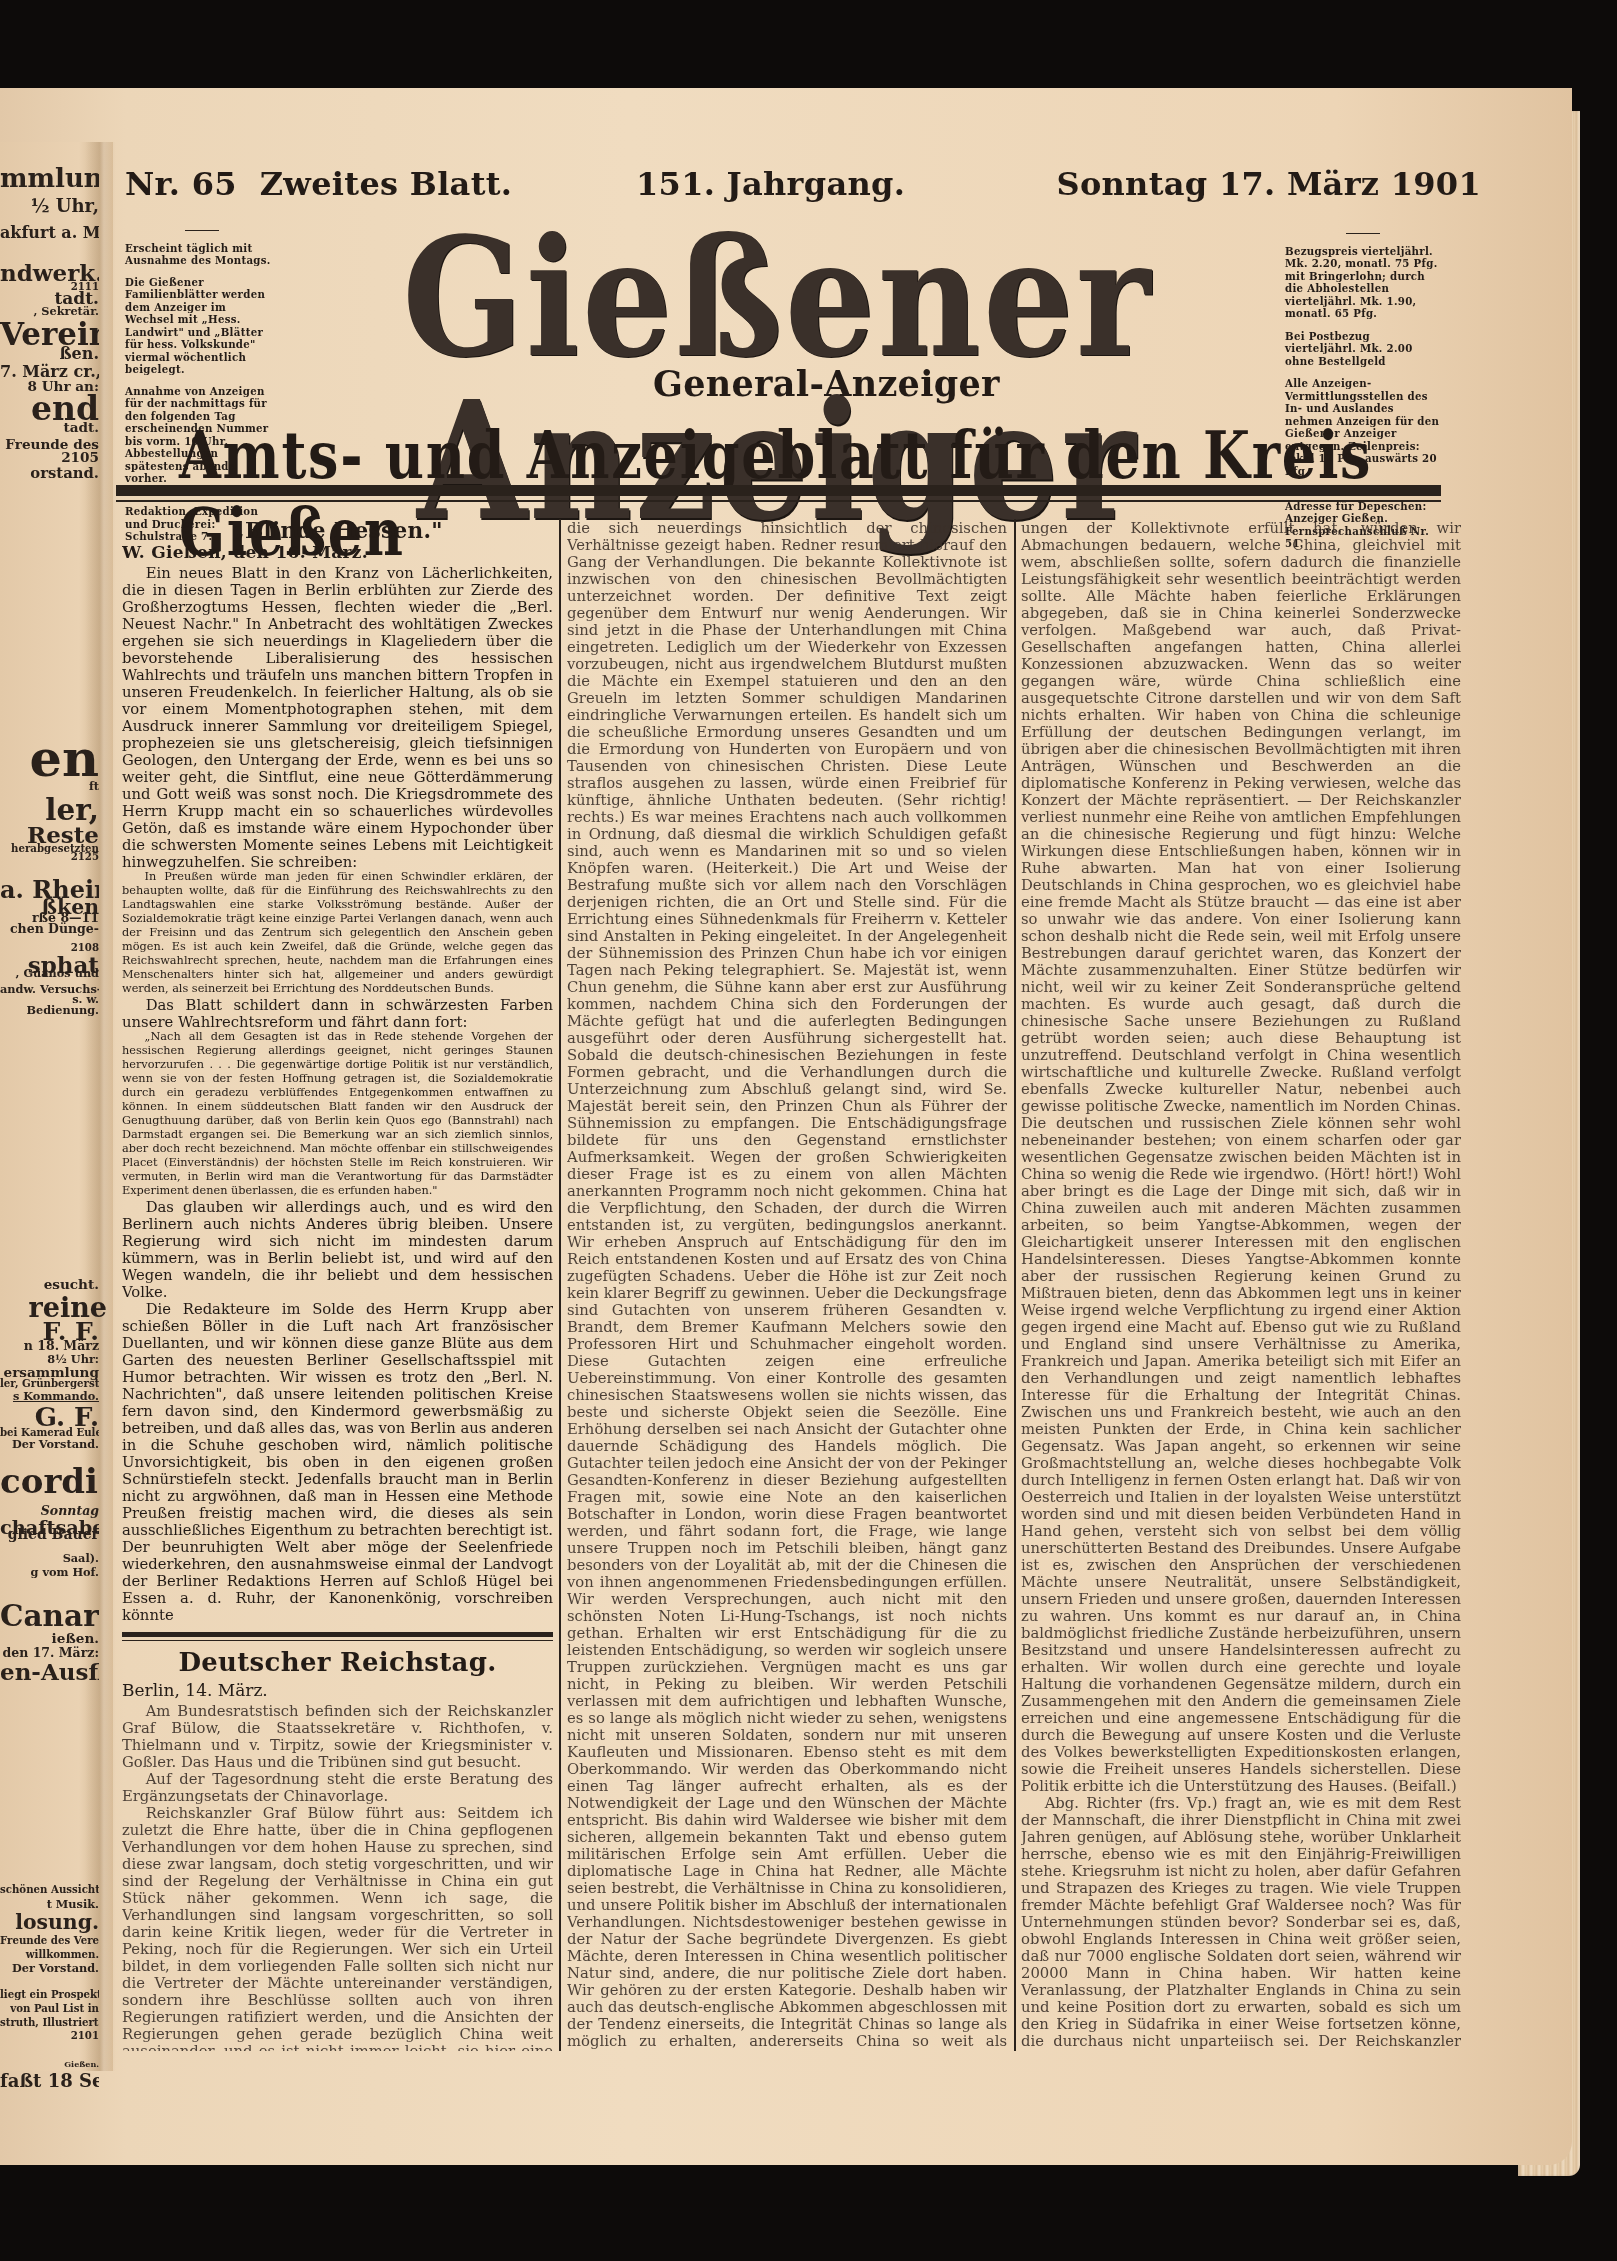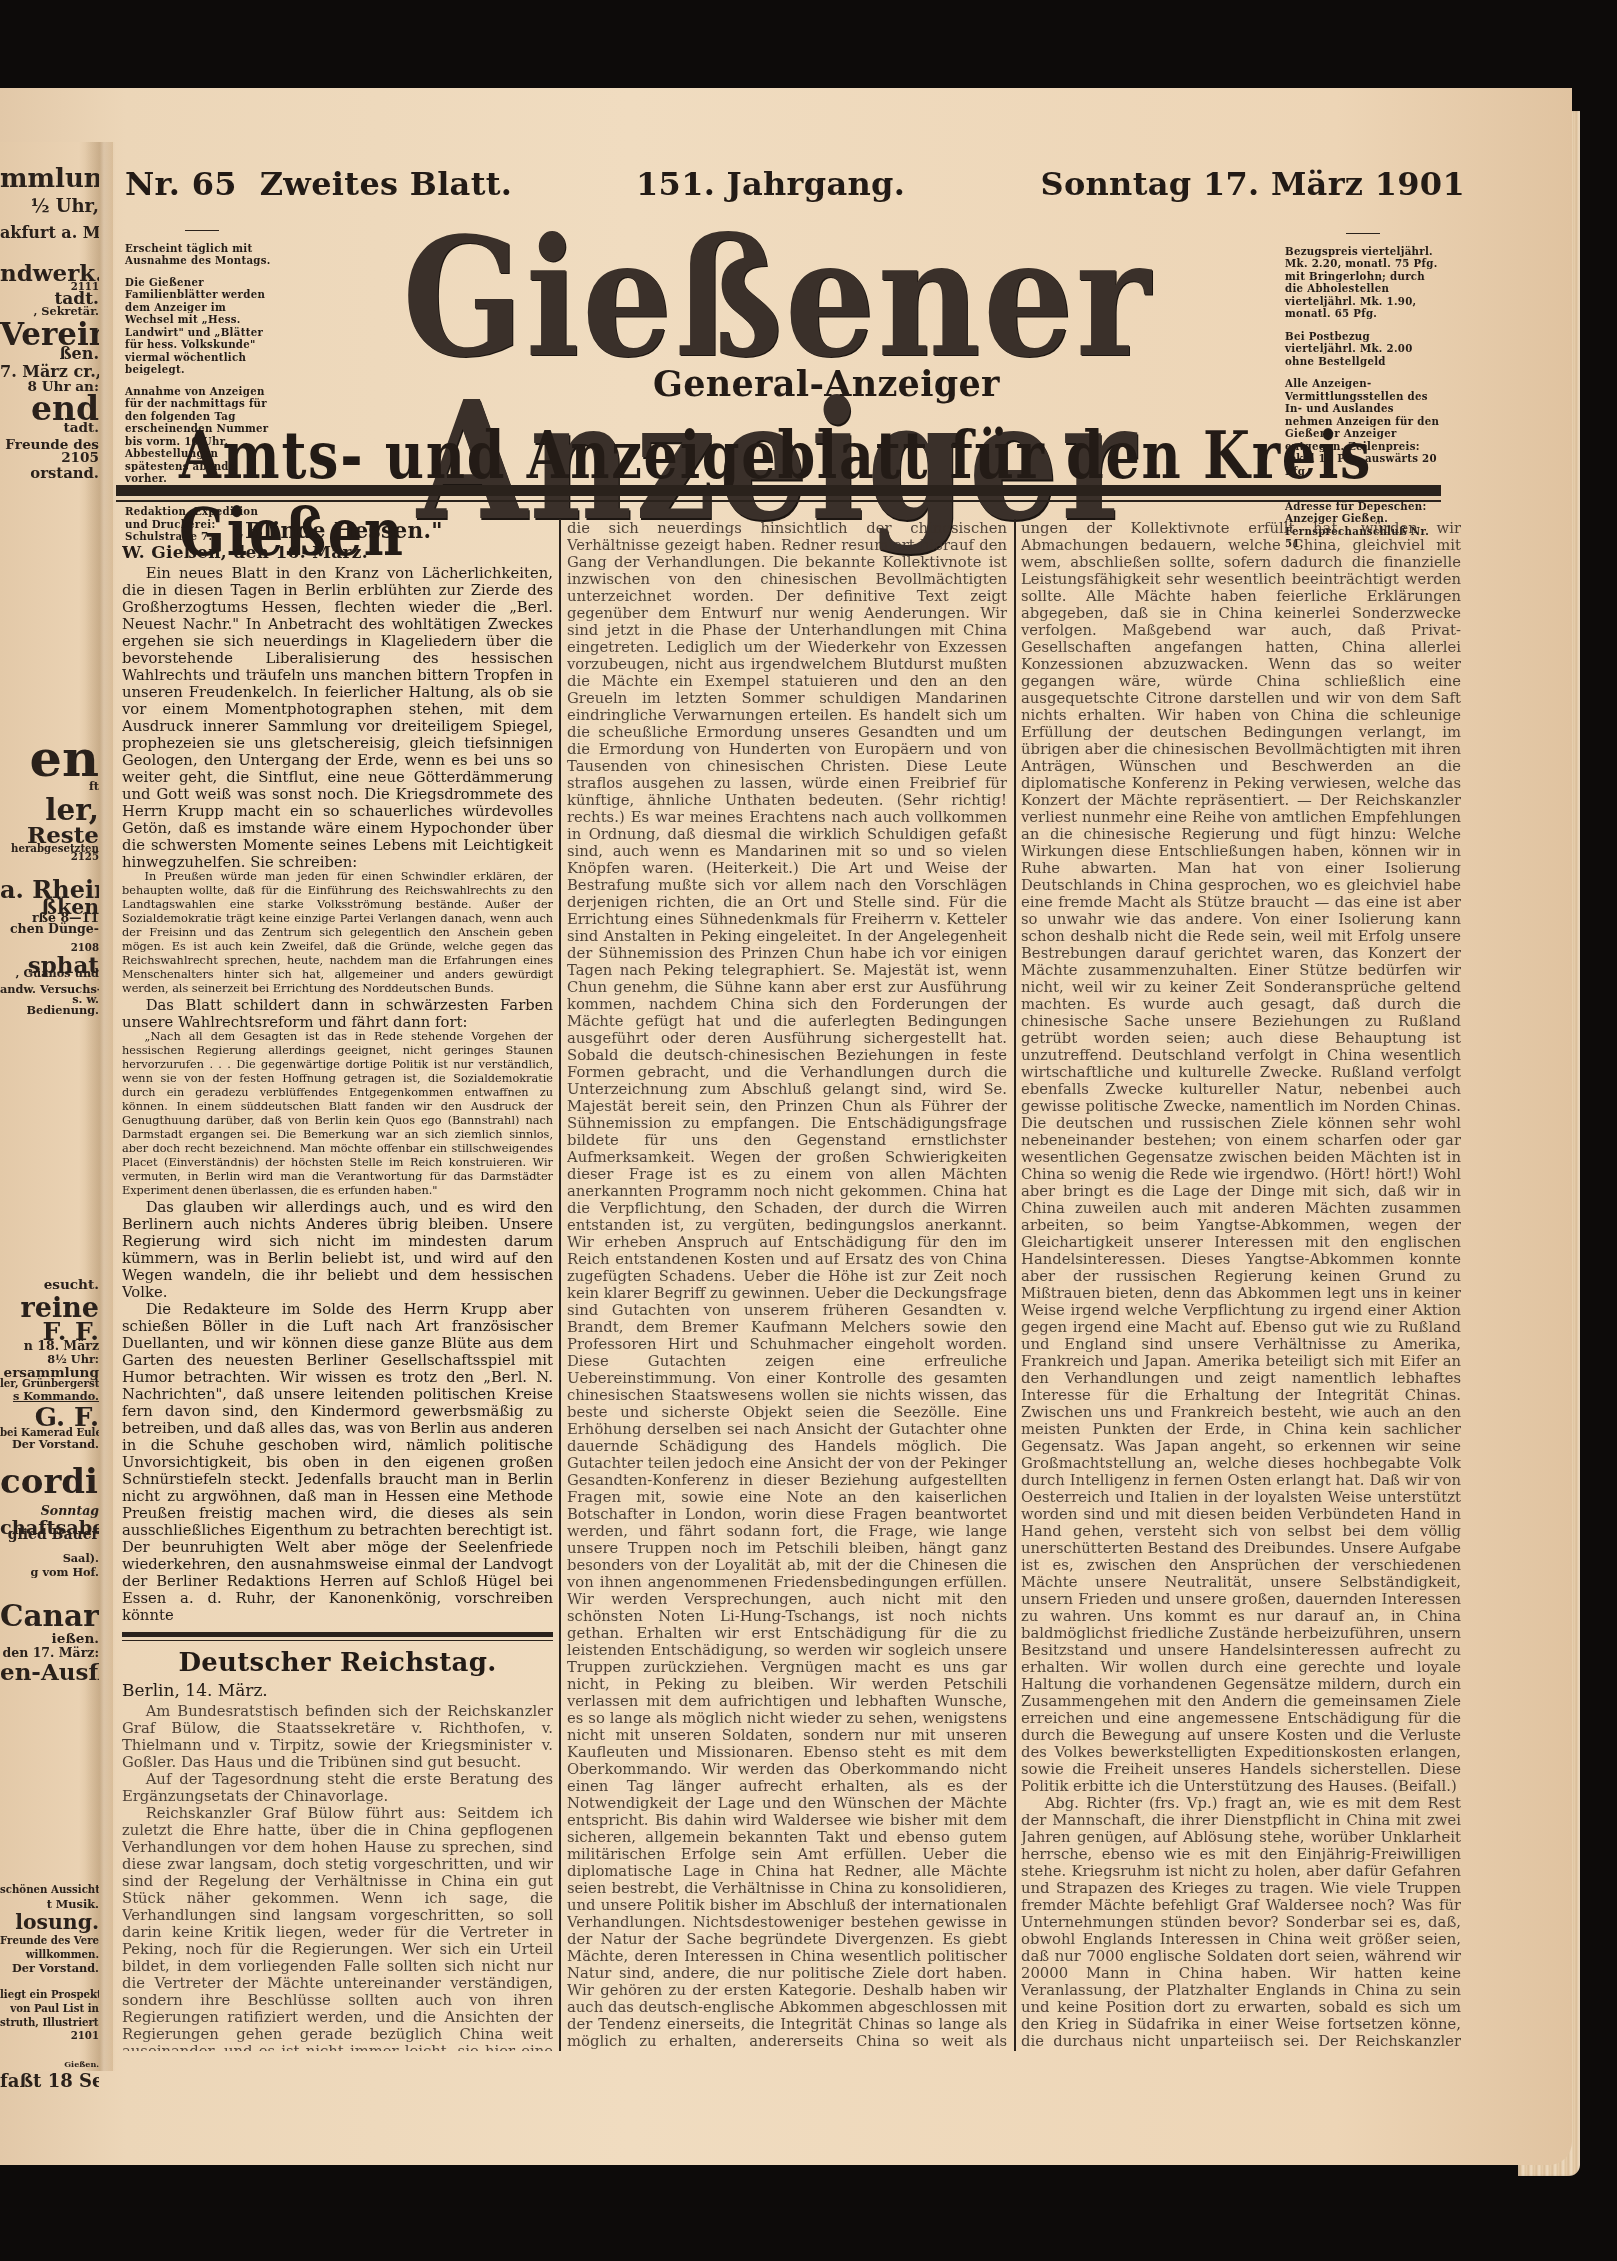--- a/index.html
+++ b/index.html
@@ -29,21 +29,21 @@
   }
   .prev-gutter {
     position:absolute; left:85px; top:142px; width:31px; height:1929px;
     background:linear-gradient(90deg,rgba(0,0,0,0) 0%,rgba(120,90,60,0.15) 50%,rgba(0,0,0,0) 100%);
   }
   
   .frak { font-family:"DejaVu Serif", serif; font-weight:bold; letter-spacing:0.3px; }
   .ink { color:#231b16; }
 
   
-  .hdr-line { position:absolute; top:165px; left:125px; right:152px; height:40px; }
+  .hdr-line { position:absolute; top:165px; left:125px; right:136px; height:40px; }
   .hdr-no { position:absolute; left:0; top:0; font-size:32px; font-weight:bold; }
   .hdr-year { position:absolute; left:511px; top:0; font-size:32px; font-weight:bold; }
   .hdr-date { position:absolute; right:0; top:0; font-size:32px; font-weight:bold; }
 
   .masthead {
     position:absolute; left:284px; top:216px; width:987px; text-align:center;
     font-family:"DejaVu Serif", serif; font-weight:bold; font-size:142px; line-height:142px;
     color:#3a302a; letter-spacing:2.3px; transform:scaleY(1.15); transform-origin:top;
     text-shadow:1.1px 1.1px 0 #1c1612;
   }
@@ -117,21 +117,21 @@
     <div class="ad r" style="top: 897px; font-size: 20.4px; line-height: 21.6px;">ßken</div>
     <div class="ad r" style="top: 911px; font-size: 12.5px; line-height: 13.6px;">rße 8—11</div>
     <div class="ad r" style="top: 922px; font-size: 12.5px; line-height: 13.6px;">chen Dünge-</div>
     <div class="ad r" style="top: 942px; font-size: 10.2px; line-height: 11.3px;">2108</div>
     <div class="ad r" style="top: 953px; font-size: 23px; line-height: 24px;">sphat</div>
     <div class="ad r" style="top: 967px; font-size: 11.3px; line-height: 12.5px;">, Guanos und</div>
     <div class="ad r" style="top: 983px; font-size: 11.3px; line-height: 12.5px;">andw. Versuchs-</div>
     <div class="ad r" style="top: 993px; font-size: 11.3px; line-height: 12.5px;">s. w.</div>
     <div class="ad r" style="top: 1004px; font-size: 11.3px; line-height: 12.5px;">Bedienung.</div>
     <div class="ad r" style="top: 1277px; font-size: 13.6px; line-height: 14.8px;">esucht.</div>
-    <div class="ad r" style="top: 1294px; font-size: 27px; line-height: 28px;">reine</div>
+    <div class="ad r" style="top: 1294px; font-size: 27px; line-height: 28px; padding-left: 8px;">reine</div>
     <div class="ad r" style="top: 1319px; font-size: 25px; line-height: 26px;">F. F.</div>
     <div class="ad r" style="top: 1339px; font-size: 12.5px; line-height: 13.6px;">n 18. März</div>
     <div class="ad r" style="top: 1353px; font-size: 11.3px; line-height: 12.5px;">8½ Uhr:</div>
     <div class="ad r" style="top: 1365px; font-size: 13.6px; line-height: 14.8px;">ersammlung</div>
     <div class="ad r" style="top: 1378px; font-size: 10.2px; line-height: 11.3px;">ler, Grünbergerstr.</div>
     <div class="ad r" style="top: 1390px; font-size: 11.3px; line-height: 12.5px; text-decoration: underline;">s Kommando.</div>
     <div class="ad r" style="top: 1404px; font-size: 26px; line-height: 27px;">G. F.</div>
     <div class="ad r" style="top: 1427px; font-size: 10.2px; line-height: 11.3px;">bei Kamerad Euler.</div>
     <div class="ad r" style="top: 1438px; font-size: 11.3px; line-height: 12.5px;">Der Vorstand.</div>
     <div class="ad r" style="top: 1464px; font-size: 34px; line-height: 35px;">cordia.</div>

